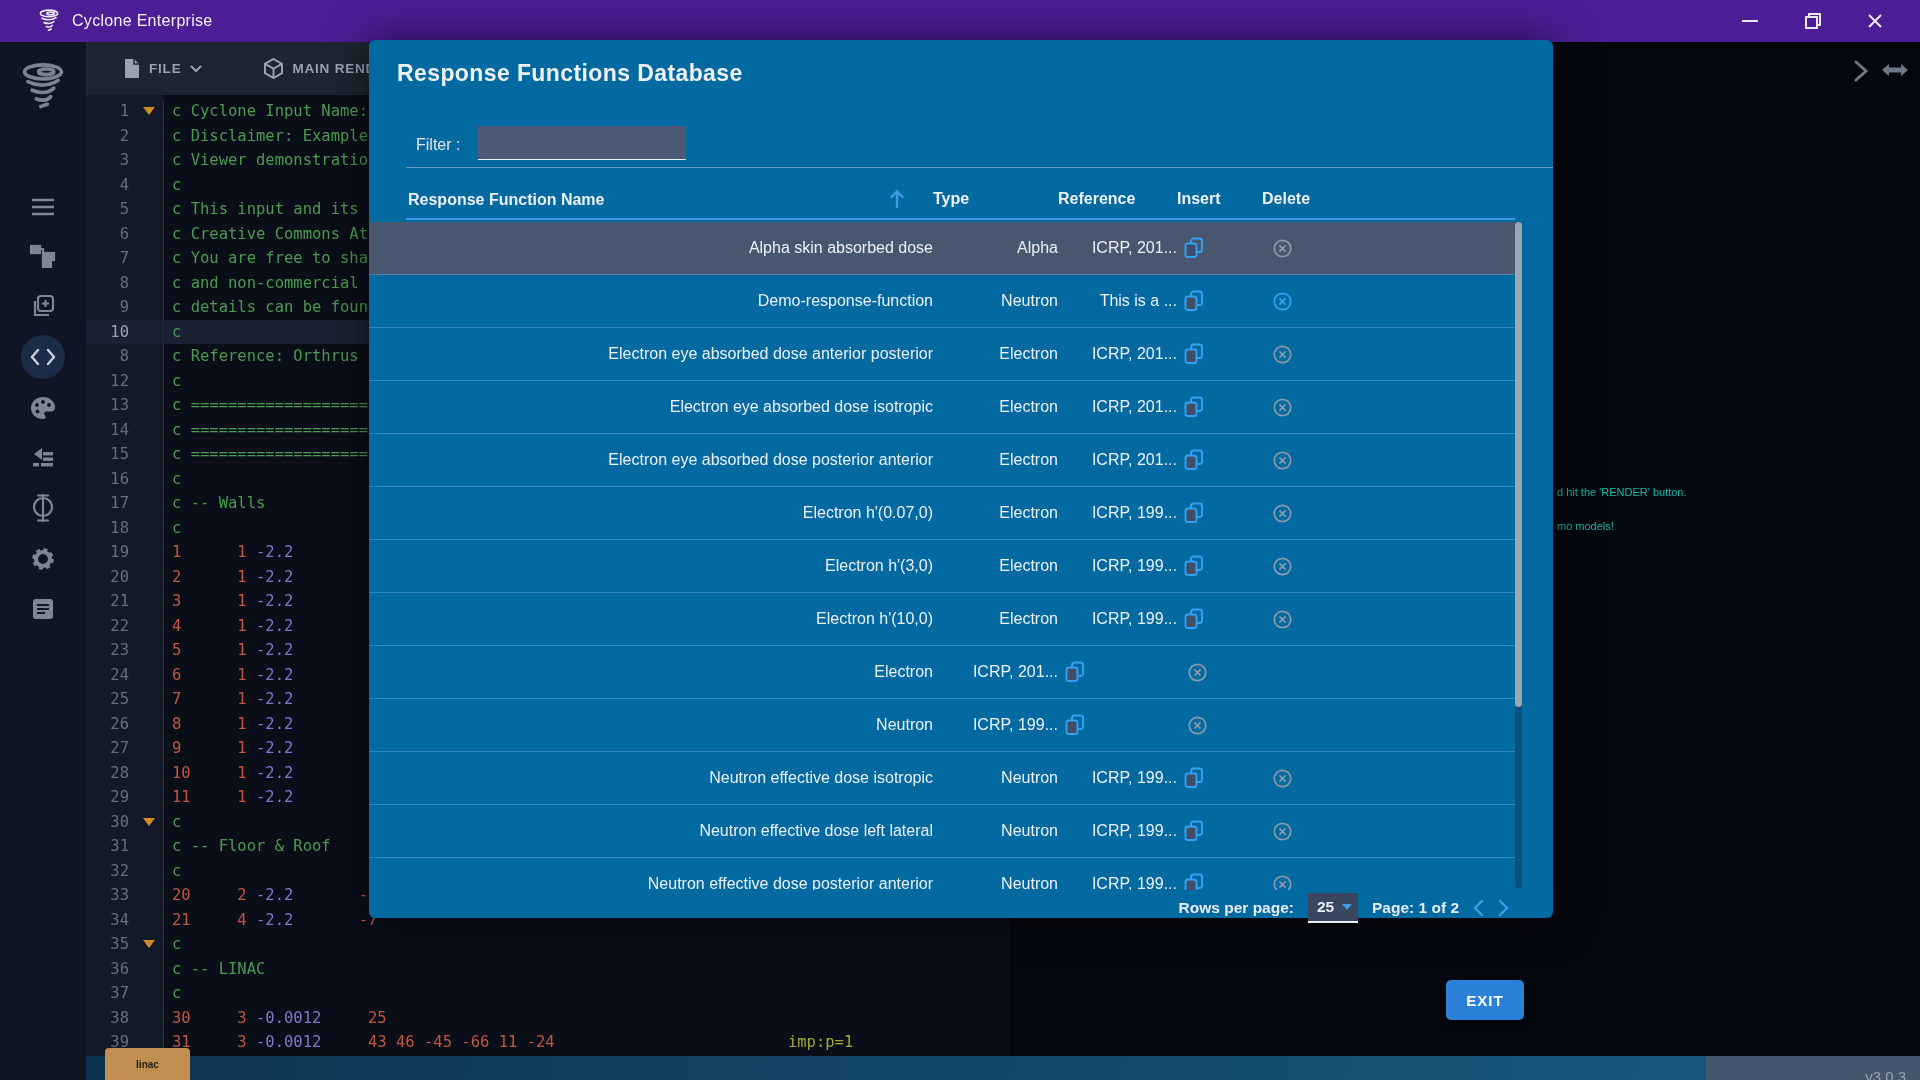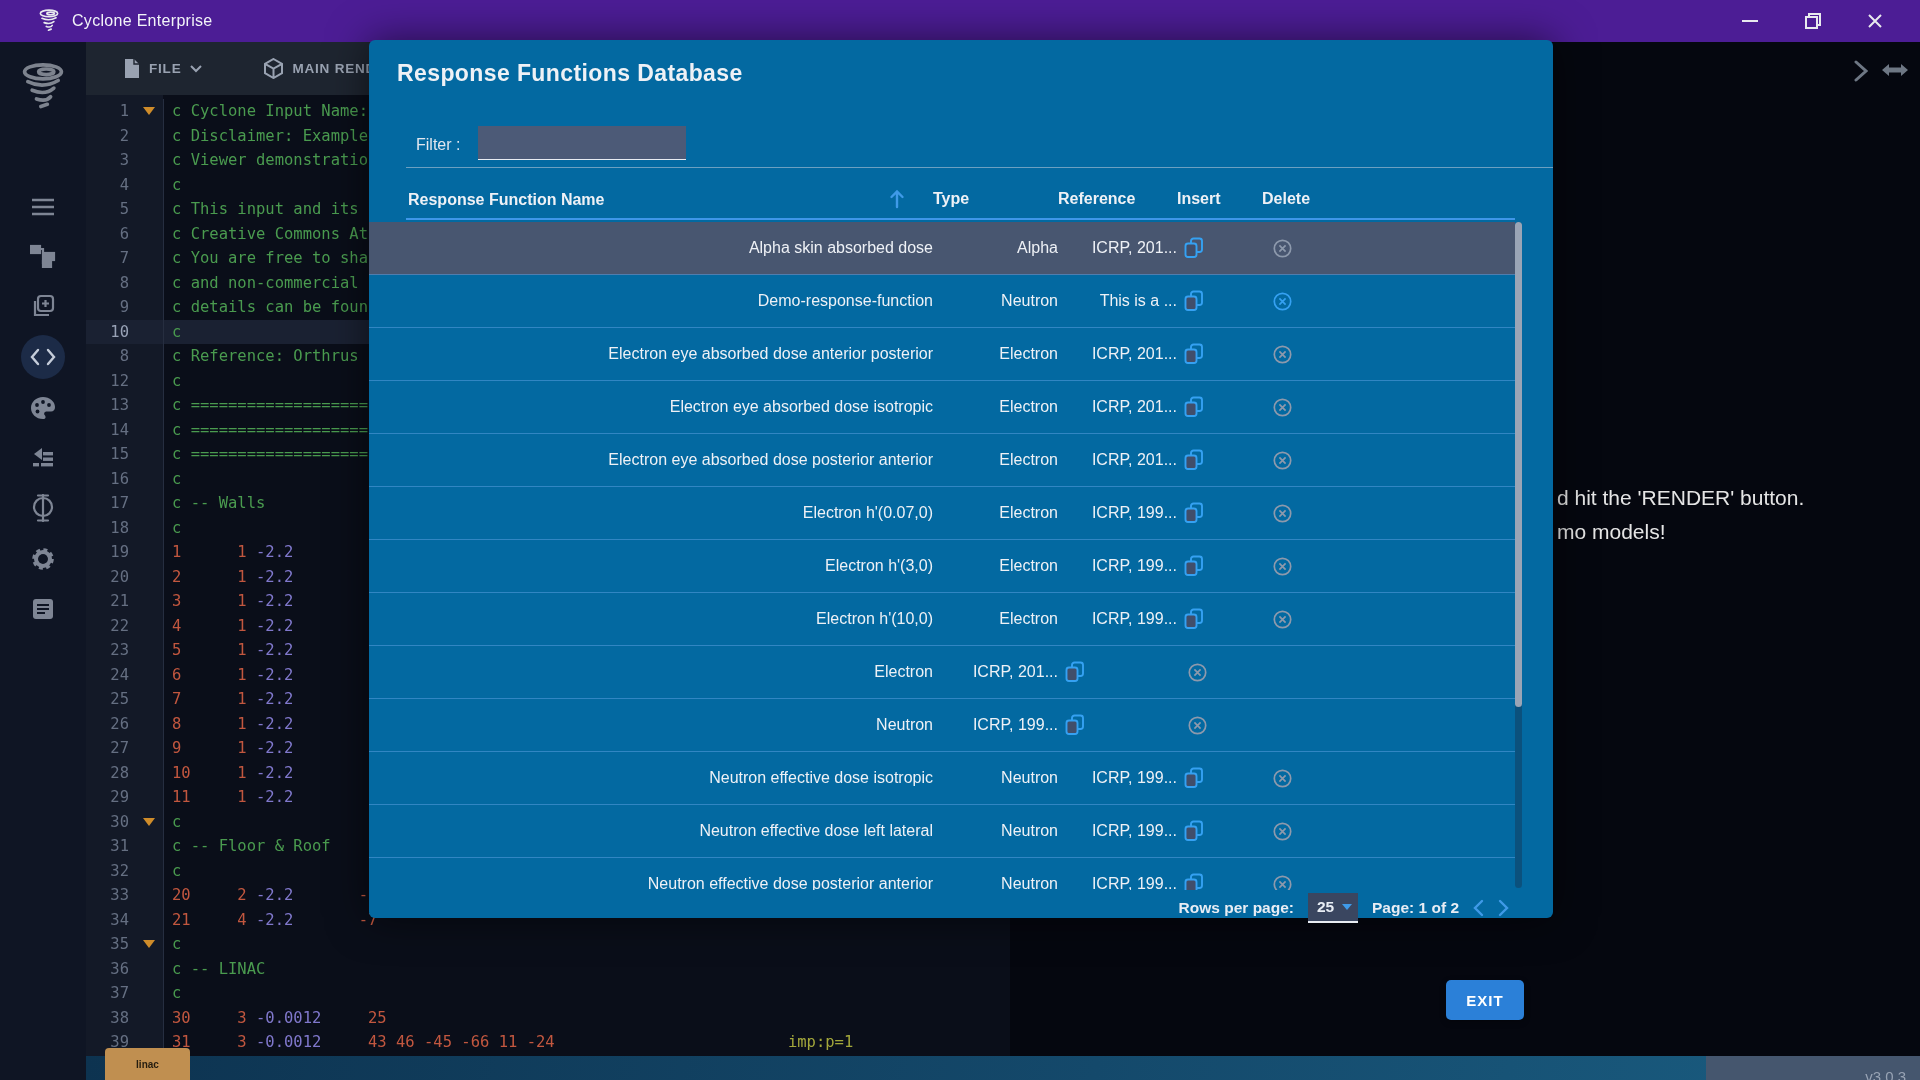--- a/index.html
+++ b/index.html
@@ -45,21 +45,21 @@
   .fold { width:28px; flex:none; display:flex; align-items:center; justify-content:center; cursor:pointer; }
   .fold-tri { width:0; height:0; border-left:6px solid transparent; border-right:6px solid transparent;
               border-top:8px solid #cf8c2a; }
   .ct { border-left:1px solid #262e40; padding-left:8px; color:#cfd5df; }
   .tk-g { color:#4a9b4f; } .tk-r { color:#c2573f; } .tk-p { color:#8078cc; } .tk-y { color:#a3a73b; }
 
   
   #viewport { position:absolute; left:1010px; top:42px; width:910px; height:1014px; background:#05070f; }
   #vp-chevron { position:absolute; right:52px; top:18px; cursor:pointer; }
   #vp-expand  { position:absolute; right:12px; top:20px; cursor:pointer; }
-  .hint { position:absolute; color:#e5e5e5; font-size:21px; }
+  .hint { position:absolute; color:#14b8a6; font-size:11px; }
   #hint1 { left:547px; top:444px; }
   #hint2 { left:547px; top:478px; }
 
   
   #bottombar { position:absolute; left:86px; top:1056px; width:1834px; height:24px;
                background:linear-gradient(100deg,#0d3350 0%,#14496b 55%,#1a5d81 100%); }
   #tab-linac { position:absolute; left:19px; top:-8px; width:85px; height:32px; background:#c08f50;
                border-radius:4px 4px 0 0; display:flex; align-items:center; justify-content:center;
                color:#241d10; font-weight:bold; font-size:10px; cursor:pointer; }
   #version-box { position:absolute; right:0; top:0; width:214px; height:40px; background:#45566e;

